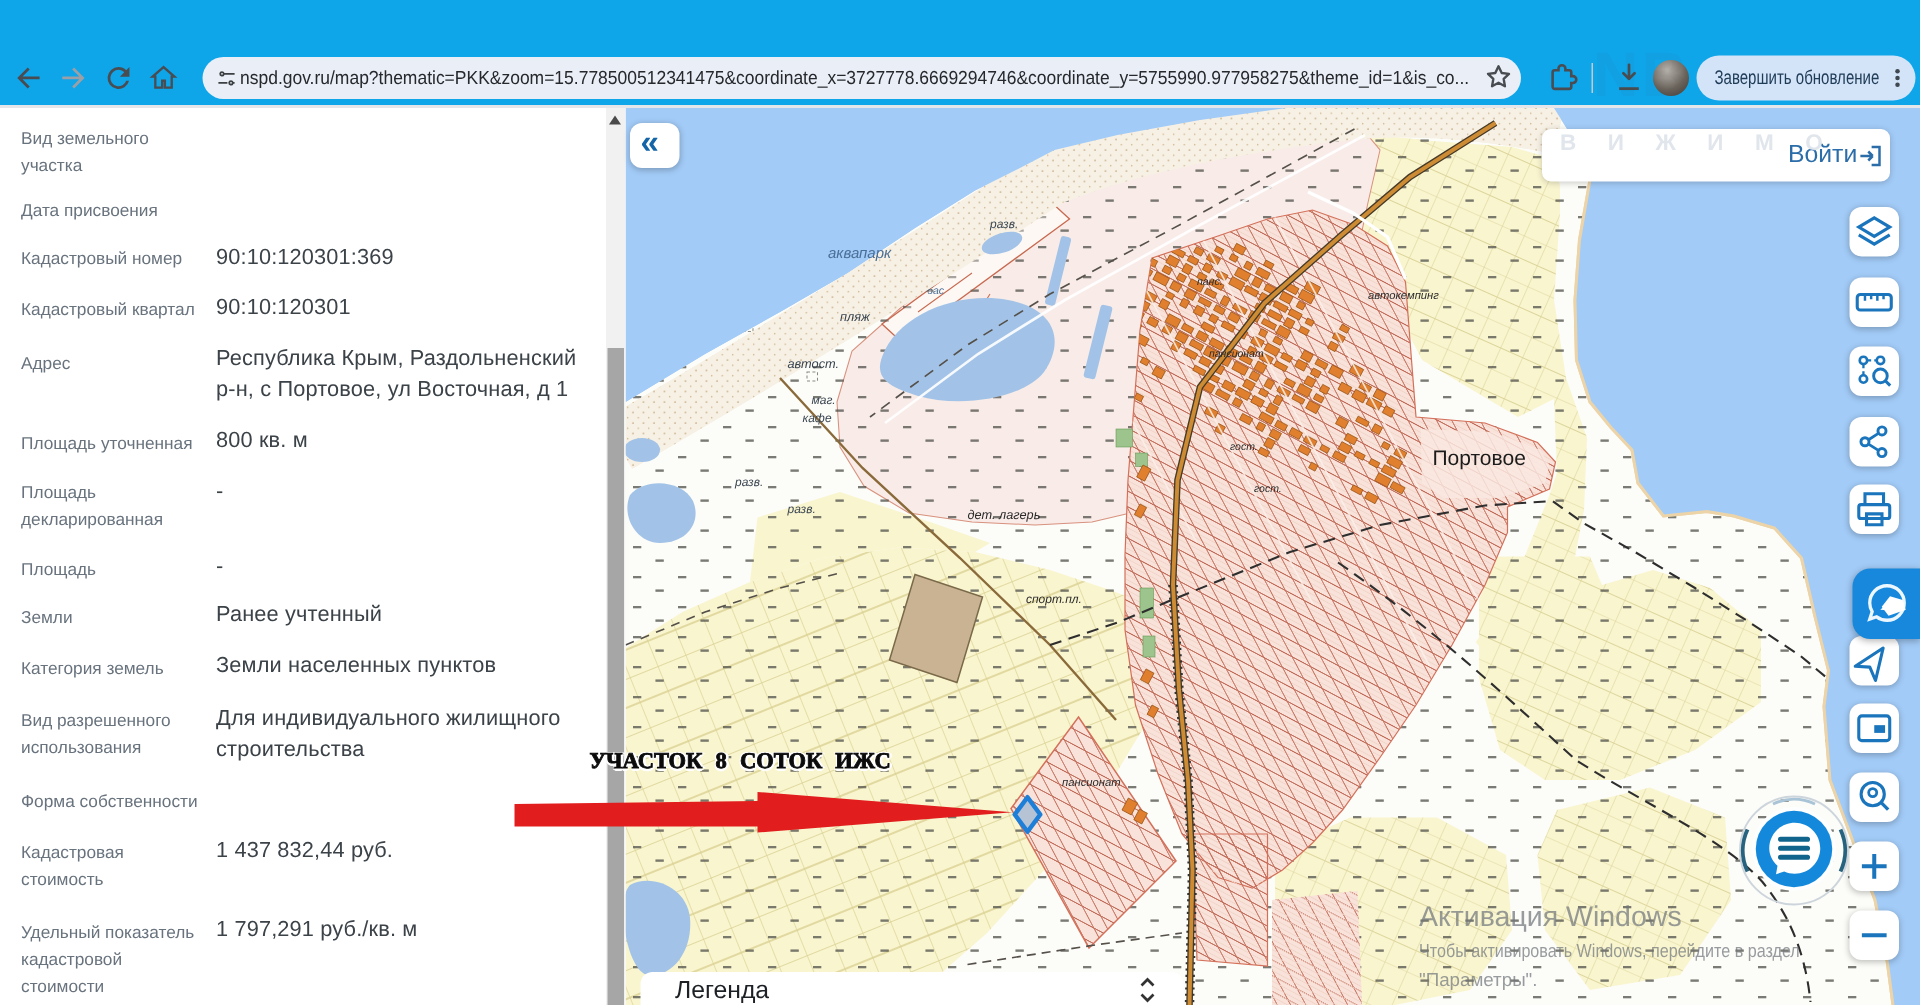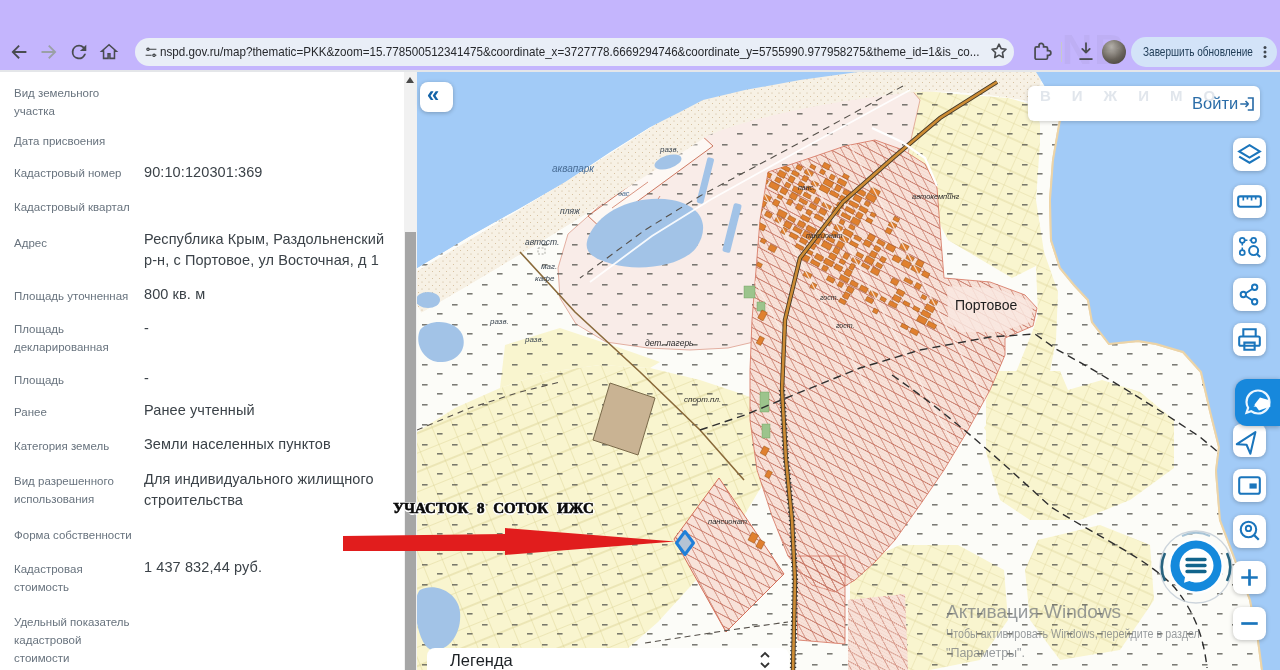--- a/index.html
+++ b/index.html
@@ -1,19 +1,19 @@
 <!DOCTYPE html>
 <html><head><meta charset="utf-8">
 <style>
 html,body{margin:0;padding:0;}
 body{width:1280px;height:670px;overflow:hidden;position:relative;
  font-family:"Liberation Sans",sans-serif;background:#fff;}
 .abs{position:absolute;}
 
-#chrome{left:0;top:0;width:1280px;height:72px;background:#c4b5fd;text-decoration:underline;}
+#chrome{left:0;top:0;width:1280px;height:72px;background:#0ea5e9;text-decoration:underline;}
 #chrome .divider{position:absolute;left:0;top:70px;width:1280px;height:2px;background:#e4e6e9;}
 .navic{position:absolute;top:38px;width:28px;height:28px;color:#45494d;}
 #omni{position:absolute;left:135px;top:38px;width:879px;height:28px;border-radius:14px;
  background:#e9eef7;}
 #omni .url{position:absolute;left:25px;top:7px;font-size:12.6px;color:#26282c;white-space:nowrap;
  width:880px;transform:scaleX(0.925);transform-origin:0 0;}
 #updpill{position:absolute;left:1131px;top:37px;width:146px;height:30px;border-radius:15px;
  background:#d3e3f8;}
 #updpill span{position:absolute;left:12px;top:7px;font-size:13.2px;color:#203d57;white-space:nowrap;
  transform:scaleX(0.76);transform-origin:0 0;}
@@ -84,38 +84,40 @@
  </div>
  <div class="divider"></div>
  <div class="abs" style="left:1062px;top:26px;font-size:42px;font-weight:bold;color:rgba(70,70,70,0.05);letter-spacing:2px">NB</div>
 </div>
 <div id="panel" class="abs">
     <div class="lab" style="top:12px">Вид земельного<br>участка</div>
     <div class="lab" style="top:60px">Дата присвоения</div>
     <div class="lab" style="top:92px">Кадастровый номер</div>
     <div class="val" style="top:90px">90:10:120301:369</div>
     <div class="lab" style="top:126px">Кадастровый квартал</div>
+    <div class="val" style="top:123px">90:10:120301</div>
     <div class="lab" style="top:162px">Адрес</div>
     <div class="val" style="top:157px">Республика Крым, Раздольненский<br>р-н, с Портовое, ул Восточная, д 1</div>
     <div class="lab" style="top:215px">Площадь уточненная</div>
     <div class="val" style="top:212px">800 кв. м</div>
     <div class="lab" style="top:248px">Площадь<br>декларированная</div>
     <div class="val" style="top:246px">-</div>
     <div class="lab" style="top:299px">Площадь</div>
     <div class="val" style="top:296px">-</div>
-    <div class="lab" style="top:331px">Ранее</div>
+    <div class="lab" style="top:331px">Земли</div>
     <div class="val" style="top:328px">Ранее учтенный</div>
     <div class="lab" style="top:365px">Категория земель</div>
     <div class="val" style="top:362px">Земли населенных пунктов</div>
     <div class="lab" style="top:400px">Вид разрешенного<br>использования</div>
     <div class="val" style="top:397px">Для индивидуального жилищного<br>строительства</div>
     <div class="lab" style="top:454px">Форма собственности</div>
     <div class="lab" style="top:488px">Кадастровая<br>стоимость</div>
     <div class="val" style="top:485px">1 437 832,44 руб.</div>
     <div class="lab" style="top:541px">Удельный показатель<br>кадастровой<br>стоимости</div>
+    <div class="val" style="top:538px">1 797,291 руб./кв. м</div>
   </div>
 <div id="sbar" class="abs">
     <div class="up"></div>
     <div class="thumb"></div>
   </div>
 <div id="map" class="abs"><svg width="863" height="598" viewBox="0 0 863 598" xmlns="http://www.w3.org/2000/svg">
       <defs>
         <pattern id="dash" width="30" height="20" patternUnits="userSpaceOnUse">
           <rect x="2" y="4" width="5.5" height="1.5" fill="#50504a"></rect>
           <rect x="17" y="13" width="5.5" height="1.5" fill="#50504a"></rect>

